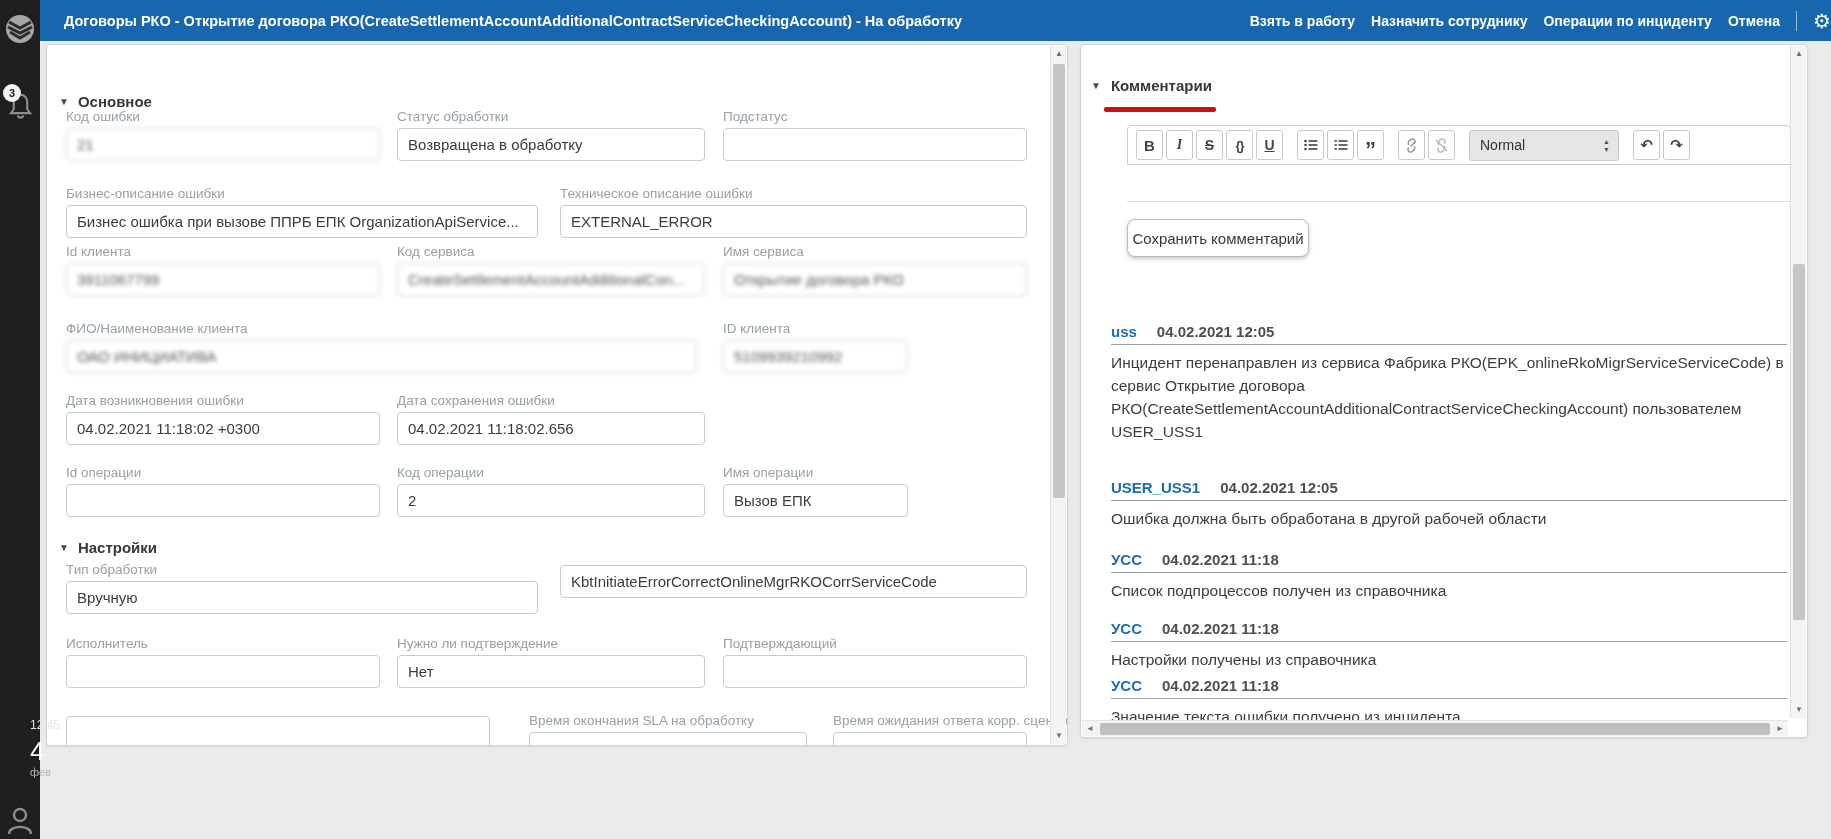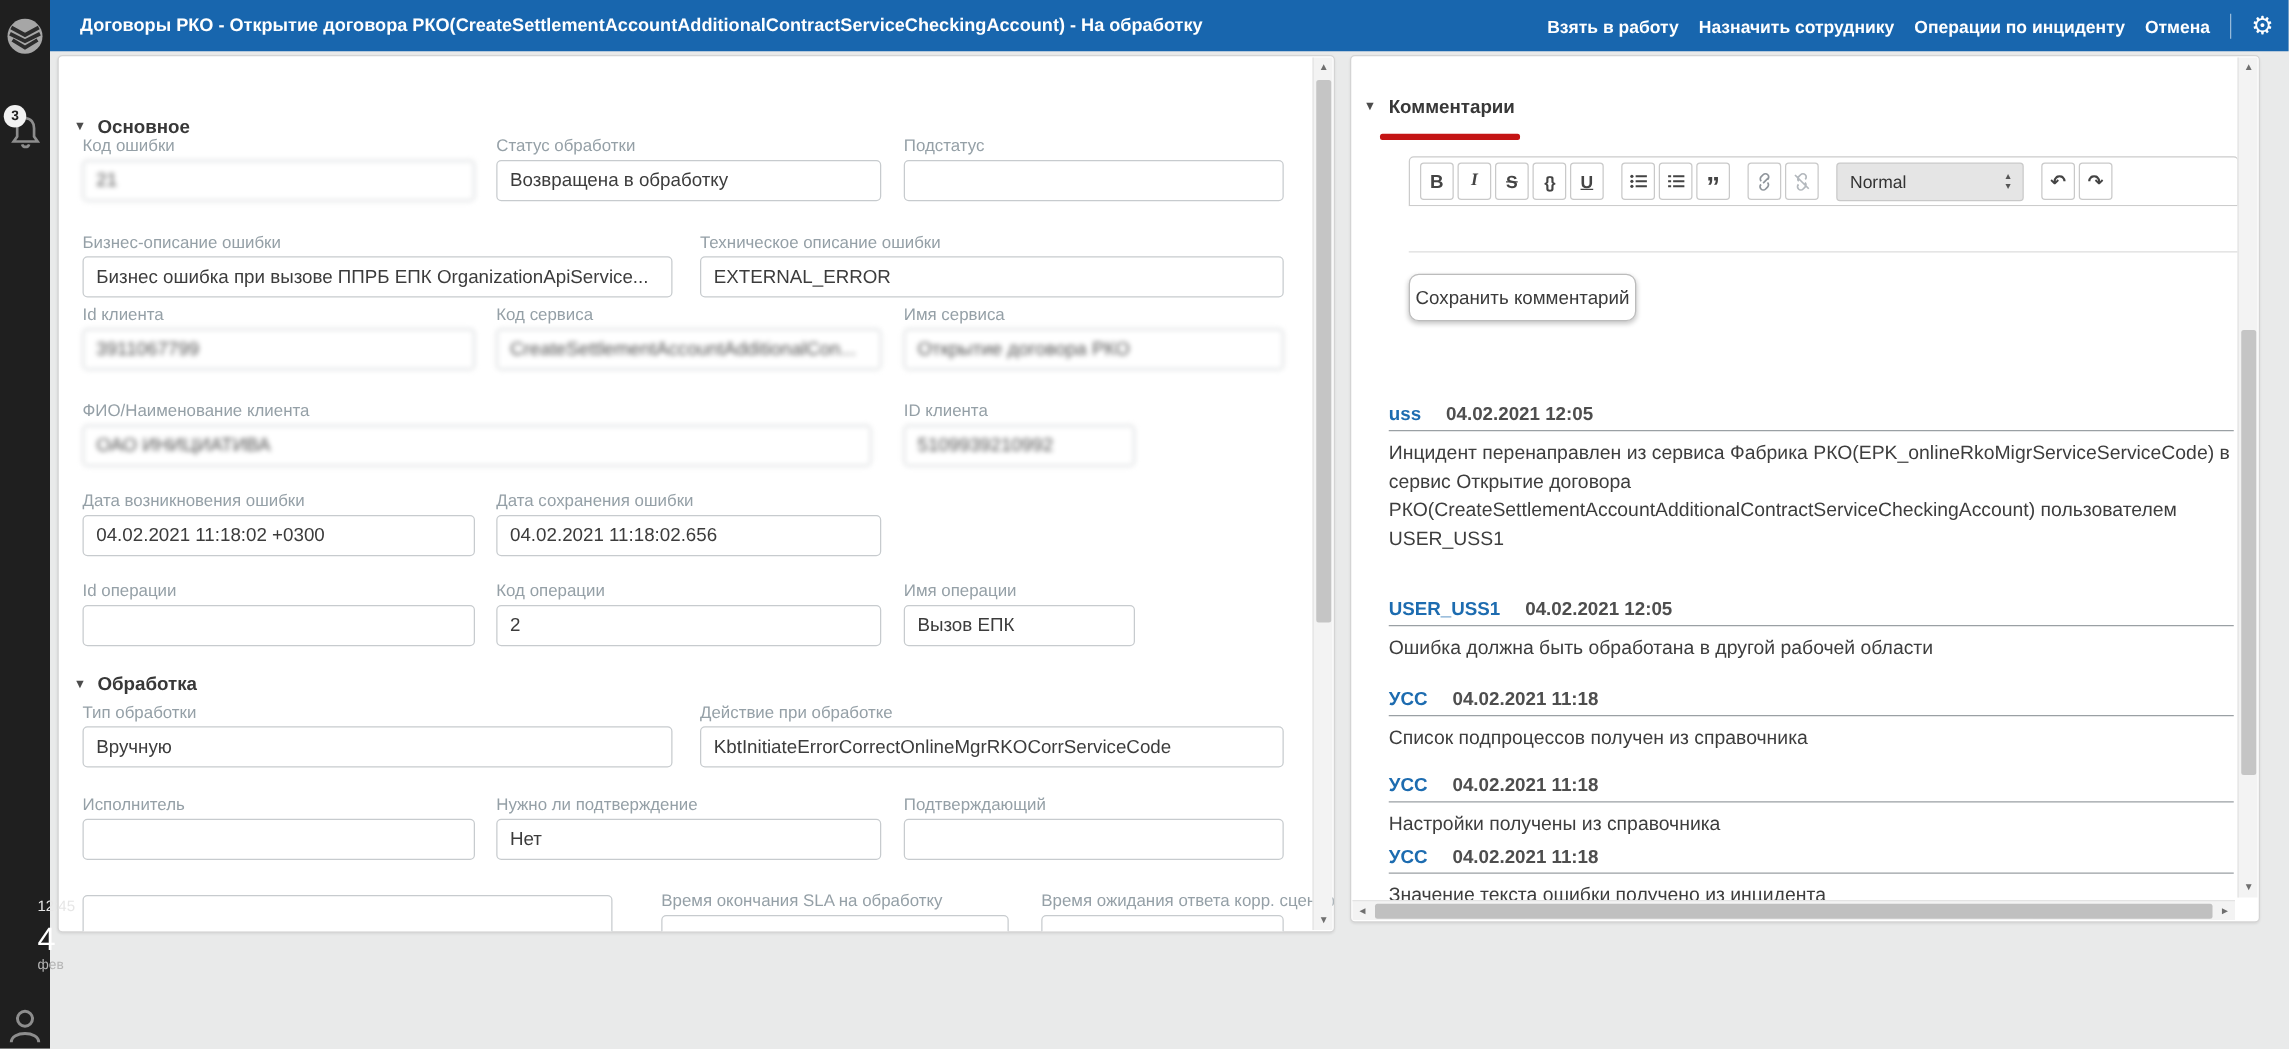--- a/index.html
+++ b/index.html
@@ -14,21 +14,21 @@
     color:#222; font-size:11px; font-weight:bold; text-align:center; line-height:18px; z-index:2; }
   .side-clock { position:absolute; left:0; top:718px; width:40px; text-align:center; color:#ddd;padding-left:30px; }
   .clock-time { font-size:12px; color:#e6e6e6; }
   .clock-day  { font-size:26px; color:#fff; margin-top:6px; line-height:26px; }
   .clock-month{ font-size:11px; color:#b5b5b5; margin-top:2px; }
   .side-user { position:absolute; left:7px; top:806px; }
 
   
   .topbar { position:absolute; left:40px; top:0; width:1791px; height:41px; background:#1866ae; display:flex; align-items:center; z-index:4; }
   .tb-title { color:#fff; font-weight:bold; font-size:14.5px; margin-left:24px; white-space:nowrap; }
-  .tb-actions { margin-left:auto; display:flex; align-items:center; gap:16px; padding-right:12px; }
+  .tb-actions { margin-left:auto; display:flex; align-items:center; gap:16px; padding-right:0; }
   .tb-link { color:#fff; font-weight:bold; font-size:14px; white-space:nowrap; cursor:pointer; }
   .tb-divider { width:1px; height:20px; background:rgba(255,255,255,.55); }
   .tb-gear { color:#fff; font-size:20px; line-height:20px; cursor:pointer; }
 
   
   .panel { position:absolute; background:#fff; border:1px solid #d4d4d4; border-radius:4px; box-shadow:0 1px 2px rgba(0,0,0,.08); overflow:hidden; }
   .panel-form { left:46px; top:44px; width:1022px; height:702px; }
   .panel-comments { left:1080px; top:44px; width:728px; height:694px; }
 
   .sec-head { position:absolute; display:flex; align-items:center; gap:9px; }
@@ -193,29 +193,28 @@
     <div class="flabel">Код операции</div>
     <input class="finput" readonly="" value="2" style="">
   </div>
   <div class="fld" style="left:676px; top:420px; width:185px;">
     <div class="flabel">Имя операции</div>
     <input class="finput" readonly="" value="Вызов ЕПК" style="">
   </div>
 
   <div class="sec-head" style="left:12px; top:494px;">
     <span class="sec-tri">▼</span>
-    <span class="sec-title">Обработка</span>
+    <span class="sec-title">Настройки</span>
   </div>
 
   <div class="fld" style="left:19px; top:517px; width:472px;">
     <div class="flabel">Тип обработки</div>
     <input class="finput" readonly="" value="Вручную" style="">
   </div>
   <div class="fld" style="left:513px; top:517px; width:467px;">
-    <div class="flabel">Действие при обработке</div>
     <input class="finput" readonly="" value="KbtInitiateErrorCorrectOnlineMgrRKOCorrServiceCode" style="">
   </div>
 
   <div class="fld" style="left:19px; top:591px; width:314px;">
     <div class="flabel">Исполнитель</div>
     <input class="finput" readonly="" value="" style="">
   </div>
   <div class="fld" style="left:350px; top:591px; width:308px;">
     <div class="flabel">Нужно ли подтверждение</div>
     <input class="finput" readonly="" value="Нет" style="">

